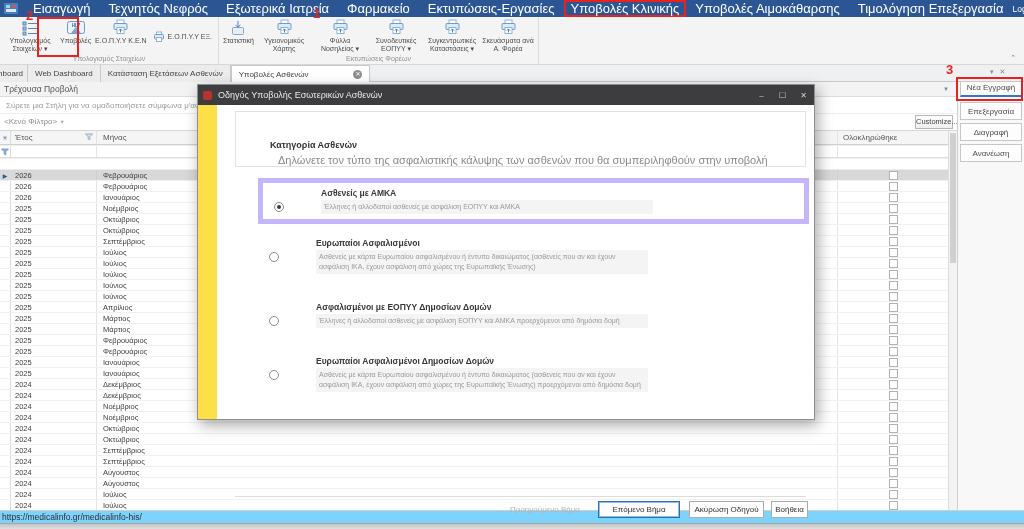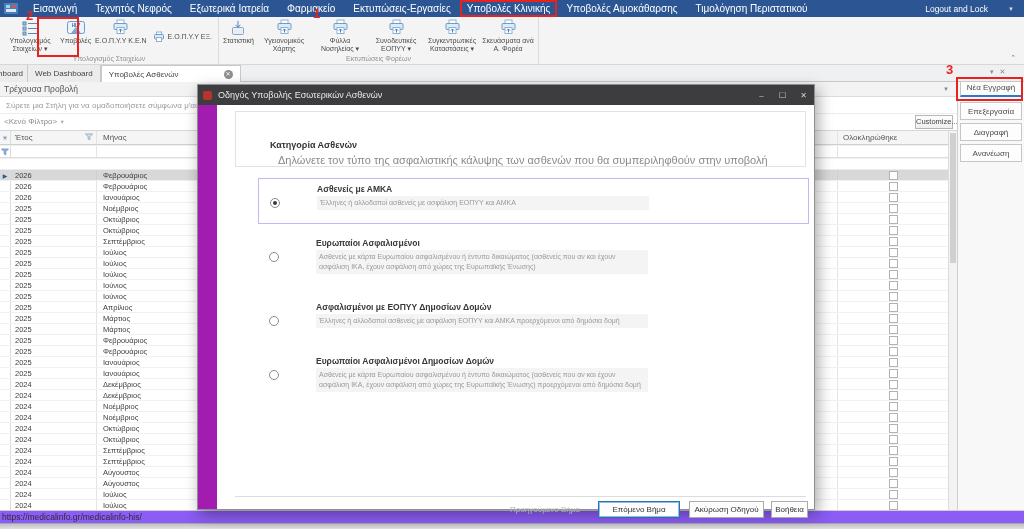--- a/index.html
+++ b/index.html
@@ -3,21 +3,21 @@
 <meta charset="utf-8">
 <style>
   html,body{margin:0;padding:0;background:#dcdcdc;}
   *{box-sizing:border-box;font-family:"Liberation Sans","DejaVu Sans",sans-serif;}
   #screen{position:relative;width:1024px;height:529px;background:#f0f0f0;overflow:hidden;}
 
   
   .menubar{position:absolute;left:0;top:0;width:1024px;height:17px;background:#2b5693;display:flex;align-items:center;z-index:6;}
   .logo{width:14px;height:11px;margin:0 6px 0 4px;flex:0 0 auto;}
   .menu-items{display:flex;align-items:center;height:17px;}
-  .menu-item{color:#fff;font-size:10px;padding:0 9px;height:17px;display:flex;align-items:center;white-space:nowrap;cursor:default;}
+  .menu-item{color:#fff;font-size:13px;padding:0 9px;height:17px;display:flex;align-items:center;white-space:nowrap;cursor:default;}
   .menu-item.hl{border:2px solid #e8221f;padding:0 5px;}
   .logout{margin-left:auto;color:#fff;font-size:8.5px;padding-right:10px;display:flex;align-items:center;gap:20px;white-space:nowrap;}
   .logout .caret{font-size:6px;color:#cfd8e8;}
 
   
   .ribbon{position:absolute;left:0;top:17px;width:1024px;height:48px;background:#f4f4f4;border-bottom:1px solid #d7d7d7;display:flex;z-index:5;}
   .rgroup{display:flex;flex-direction:column;border-right:1px solid #ddd;padding:1px 2px 0 2px;}
   .rbuttons{display:flex;align-items:stretch;height:38px;}
   .rbtn{display:flex;flex-direction:column;align-items:center;padding:1px 2px 0 2px;max-width:56px;min-width:34px;}
   .rbtn .ricon{height:17px;display:flex;align-items:center;justify-content:center;}
@@ -64,36 +64,36 @@
   .vscroll{position:absolute;left:948px;top:131px;width:9px;height:379px;background:#f3f3f3;border-left:1px solid #dcdcdc;z-index:1;}
   .vthumb{margin:2px 1px;height:130px;background:#d0d0d0;}
 
   
   .side-panel{position:absolute;left:957px;top:66px;width:67px;height:444px;background:#f8f8f8;border-left:1px solid #cfcfcf;z-index:2;}
   .sbtn{position:absolute;left:2px;width:62px;height:18px;background:#fdfdfd;border:1px solid #c6c6c6;font-size:8px;color:#4a4a4a;display:flex;align-items:center;justify-content:center;white-space:nowrap;}
   .sbtn.focus{border-bottom:2px solid #2f78c9;}
   .panel-icons{position:absolute;left:990px;top:68px;font-size:7px;color:#8a8a8a;z-index:4;letter-spacing:6px;}
 
   
-  .statusbar{position:absolute;left:0;top:510px;width:1024px;height:13px;background:#8b5cf6;border-top:1px solid #d0d0d0;font-size:8.5px;color:#2e2e2e;line-height:12px;padding-left:2px;z-index:1;}
+  .statusbar{position:absolute;left:0;top:510px;width:1024px;height:13px;background:#7dd3fc;border-top:1px solid #d0d0d0;font-size:8.5px;color:#2e2e2e;line-height:12px;padding-left:2px;z-index:1;}
   .bottom-strip{position:absolute;left:0;top:523px;width:1024px;height:6px;background:linear-gradient(#c2c2c2,#e0e0e0);border-top:1px solid #a6a6a6;z-index:1;}
 
   
-  .dialog{position:absolute;left:197px;top:84px;width:618px;height:426px;background:#a21caf;border:1px solid #8f8f8f;box-shadow:3px 5px 14px rgba(0,0,0,.35);z-index:10;}
+  .dialog{position:absolute;left:197px;top:84px;width:618px;height:336px;background:#fde047;border:1px solid #8f8f8f;box-shadow:3px 5px 14px rgba(0,0,0,.35);z-index:10;}
   .dlg-title{height:20px;background:#3d3d40;display:flex;align-items:center;}
   .dlg-icon{width:9px;height:9px;background:#b5352c;border-radius:2px;margin:0 6px 0 5px;flex:0 0 auto;}
   .dlg-title-text{color:#e9e9e9;font-size:9px;white-space:nowrap;}
   .dlg-controls{margin-left:auto;display:flex;height:20px;}
   .wbtn{width:21px;height:20px;display:flex;align-items:center;justify-content:center;color:#cfcfcf;font-size:8px;}
   .dlg-body{position:absolute;left:0;top:20px;right:0;bottom:0;background:#fff;margin-left:19px;}
   .dlg-band{position:absolute;left:18px;right:8px;top:6px;height:56px;border:1px solid #e2e2e2;background:#fff;}
   .dlg-band-title{position:absolute;left:34px;top:28px;font-size:9px;font-weight:bold;color:#333;}
   .dlg-band-desc{position:absolute;left:42px;top:42px;font-size:11px;color:#8a8a8a;}
   .opt{position:absolute;left:41px;right:5px;}
-  .opt1{top:73px;height:46px;border:1px solid #c4b5fd;}
+  .opt1{top:73px;height:46px;border:5px solid #c4b5fd;}
   .opt2{top:128px;height:58px;}
   .opt3{top:192px;height:48px;}
   .opt4{top:246px;height:60px;}
   .radio{position:absolute;left:11px;top:19px;width:10px;height:10px;border:1px solid #8a8a8a;border-radius:50%;background:#fff;}
   .radio.checked::after{content:"";position:absolute;left:2px;top:2px;width:4px;height:4px;border-radius:50%;background:#3c3c3c;}
   .opt-title{position:absolute;left:58px;top:5px;font-size:8.5px;font-weight:bold;color:#383838;}
   .opt-desc{position:absolute;left:58px;top:17px;width:332px;background:#f4f4f4;padding:2px 3px;font-size:7px;line-height:10px;color:#999;}
   .dlg-sep{position:absolute;left:18px;right:8px;top:391px;border-top:1px solid #dcdcdc;}
   .dlg-footer{position:absolute;right:6px;top:396px;display:flex;align-items:center;}
   .prev-label{font-size:8px;color:#b3b3b3;margin-right:18px;}
@@ -121,21 +121,21 @@
       <rect x="2" y="6" width="10" height="3" fill="#dceaf7"></rect>
     </svg>
     <div class="menu-items" id="menuItems">
         <div class="menu-item">Εισαγωγή</div>
         <div class="menu-item">Τεχνητός Νεφρός</div>
         <div class="menu-item">Εξωτερικά Ιατρεία</div>
         <div class="menu-item">Φαρμακείο</div>
         <div class="menu-item">Εκτυπώσεις-Εργασίες</div>
         <div class="menu-item hl">Υποβολές Κλινικής</div>
         <div class="menu-item">Υποβολές Αιμοκάθαρσης</div>
-        <div class="menu-item">Τιμολόγηση Περιστατικού</div>
+        <div class="menu-item">Τιμολόγηση Επεξεργασία</div>
       </div>
     <div class="logout">
       <span>Logout and Lock</span>
       <span class="caret">▼</span>
     </div>
   </div>
 
   <div class="ribbon">
     <div id="ribbonGroups" style="display:flex;">
         <div class="rgroup">
@@ -261,20 +261,23 @@
       </div>
     <div class="ribbon-collapse">⌃</div>
   </div>
 
   <div class="tabbar" id="tabbar">
       <div class="tab clipped">
         <span>Dashboard</span>
       </div>
       <div class="tab">
         <span>Web Dashboard</span>
+      </div>
+      <div class="tab">
+        <span>Κατάσταση Εξετάσεων Ασθενών</span>
       </div>
       <div class="tab active">
         <span>Υποβολές Ασθενών</span>
         <span class="tab-close">✕</span>
       </div>
     </div>
   <div class="panel-icons"><span>▾</span><span>✕</span></div>
 
   <div class="view-header">
     <span>Τρέχουσα Προβολή</span>

